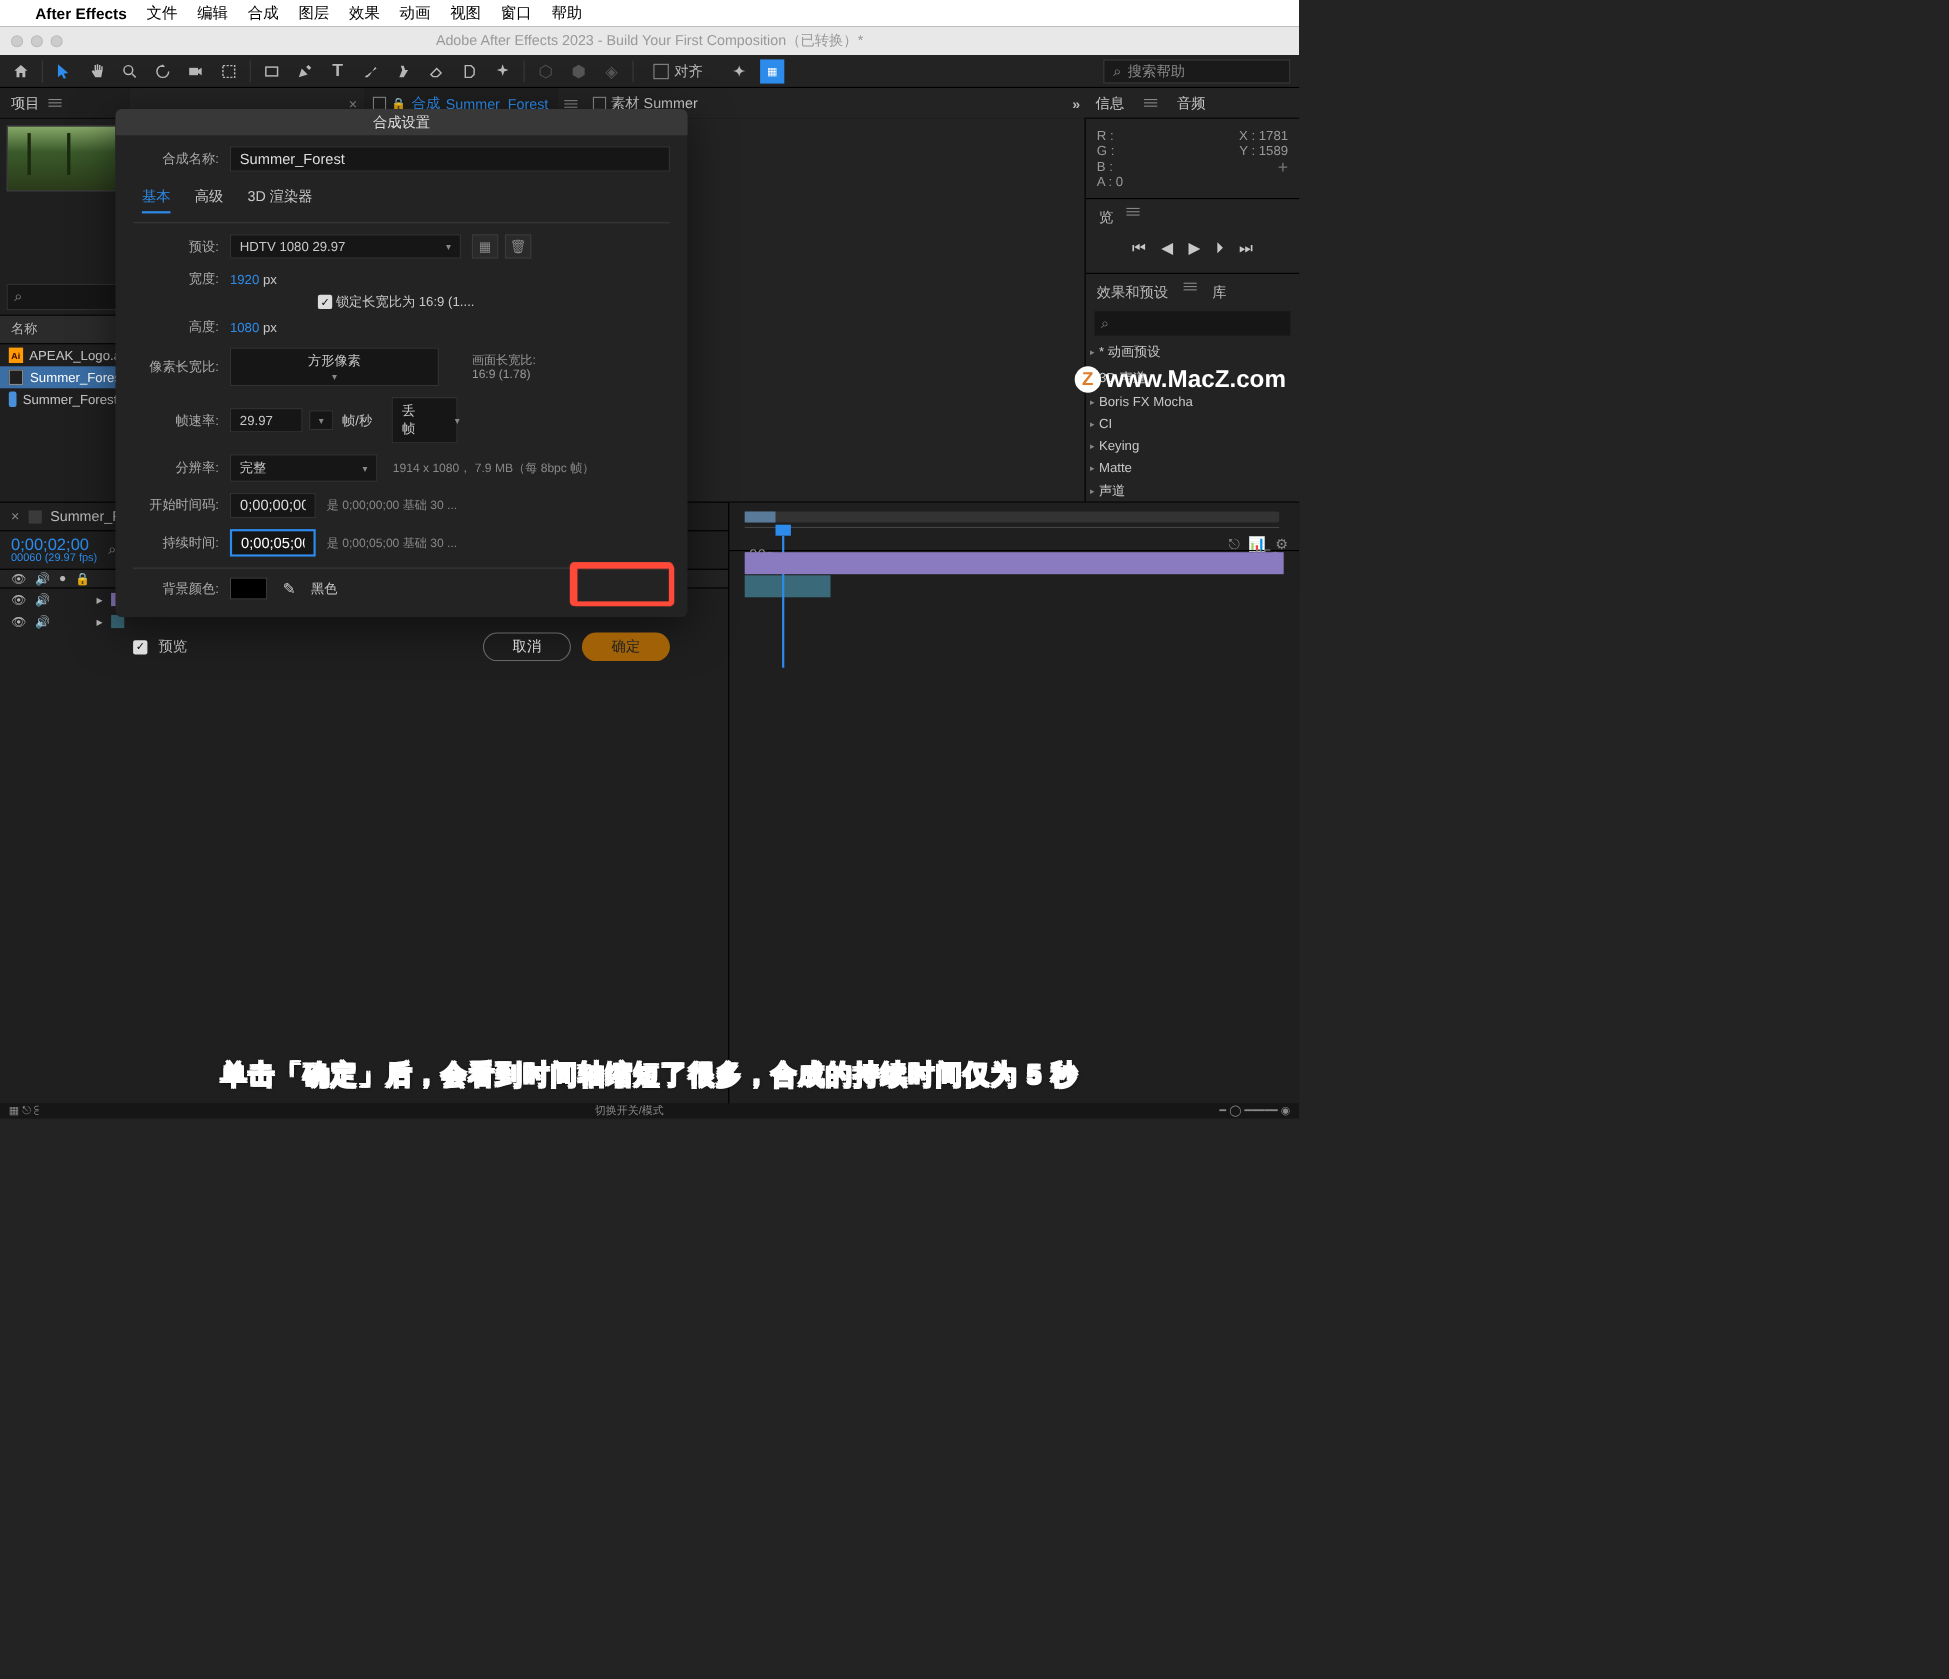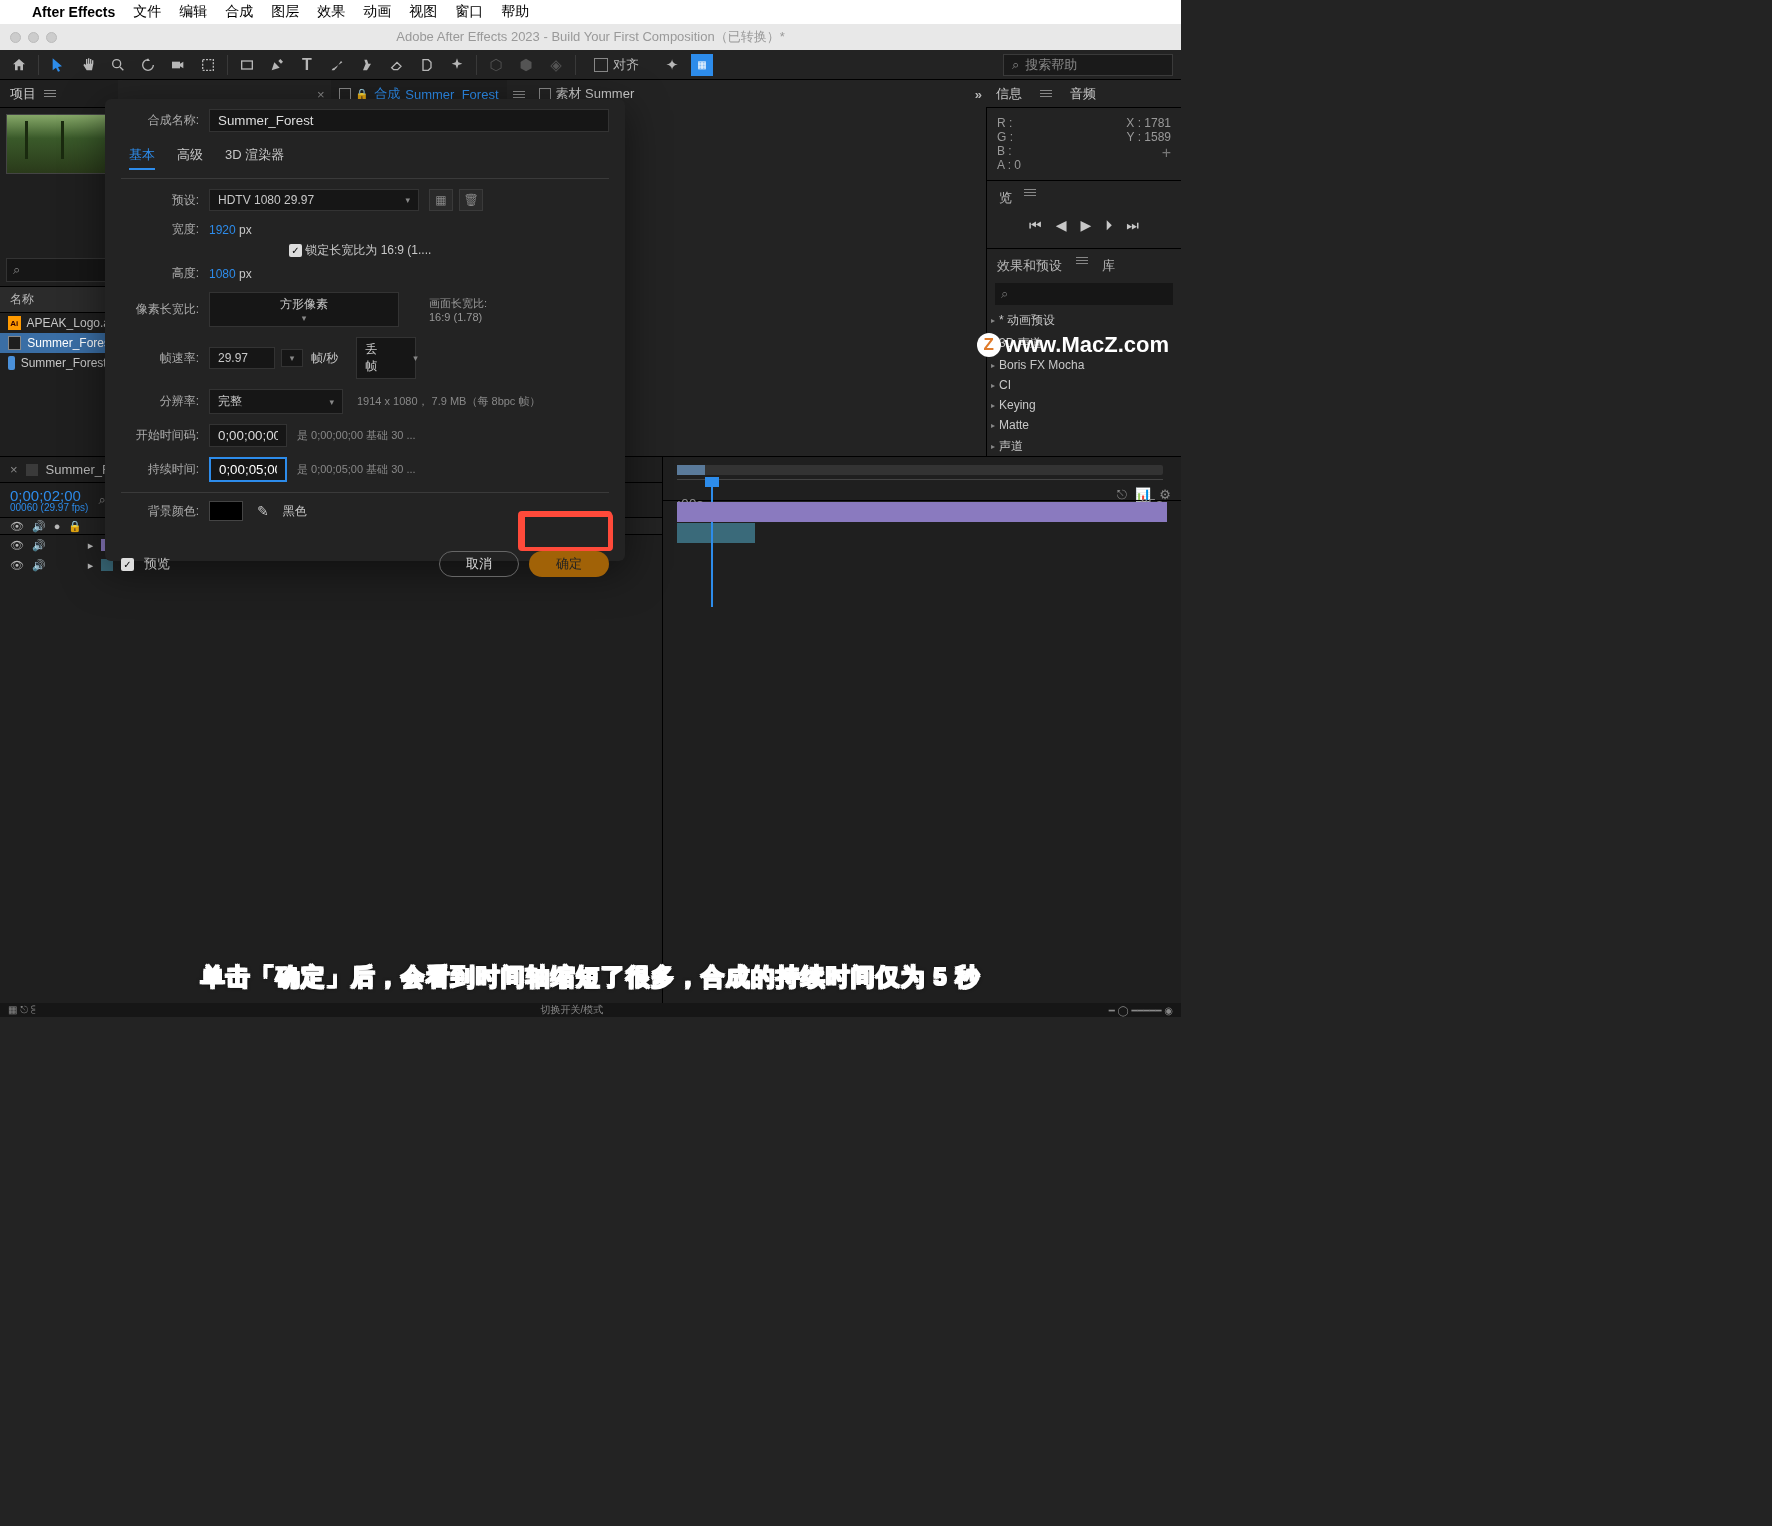--- a/index.html
+++ b/index.html
@@ -401,20 +401,21 @@
           <span>扭曲</span>
         </div>
       <div class="fx-item">
           <span>抠像</span>
         </div>
     </div>
   </div>
 </div>
 
 <div class="dialog">
+  <div class="dlg-title">合成设置</div>
   <div class="dlg-body">
     <div class="dlg-row">
       <div class="dlg-label">合成名称:</div>
       <input class="dlg-input" style="flex: 1 1 0%;" value="Summer_Forest">
     </div>
     <div class="dlg-tabs">
       <span class="active">基本</span>
       <span>高级</span>
       <span>3D 渲染器</span>
     </div>

